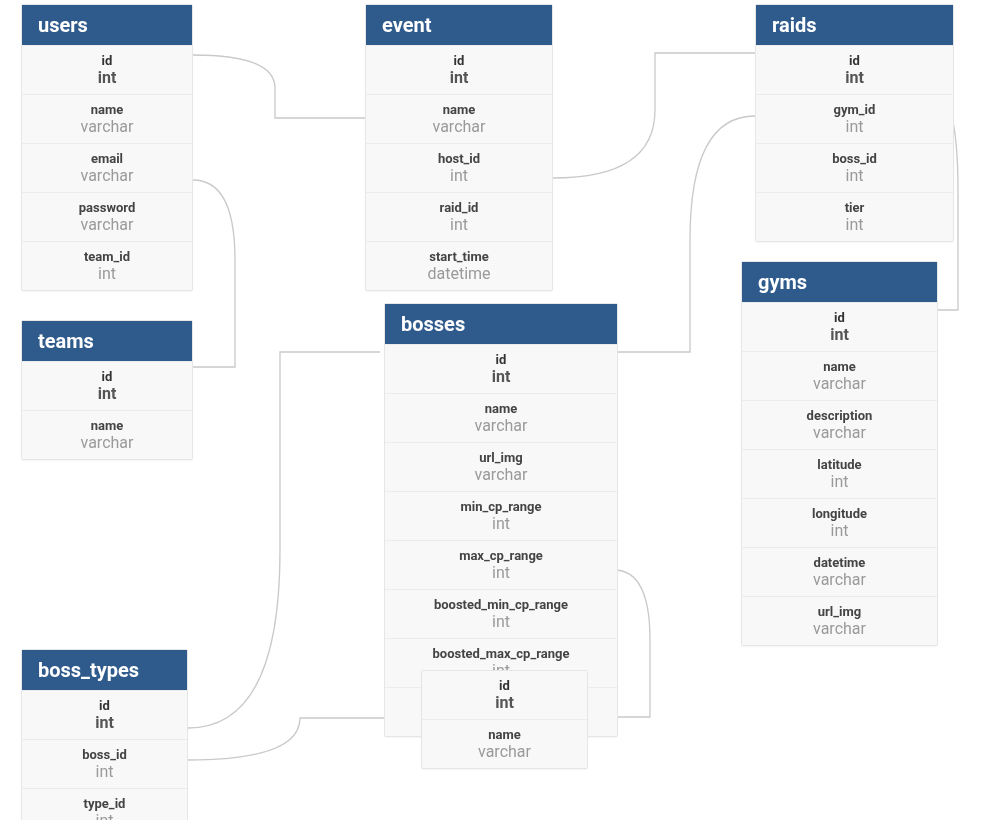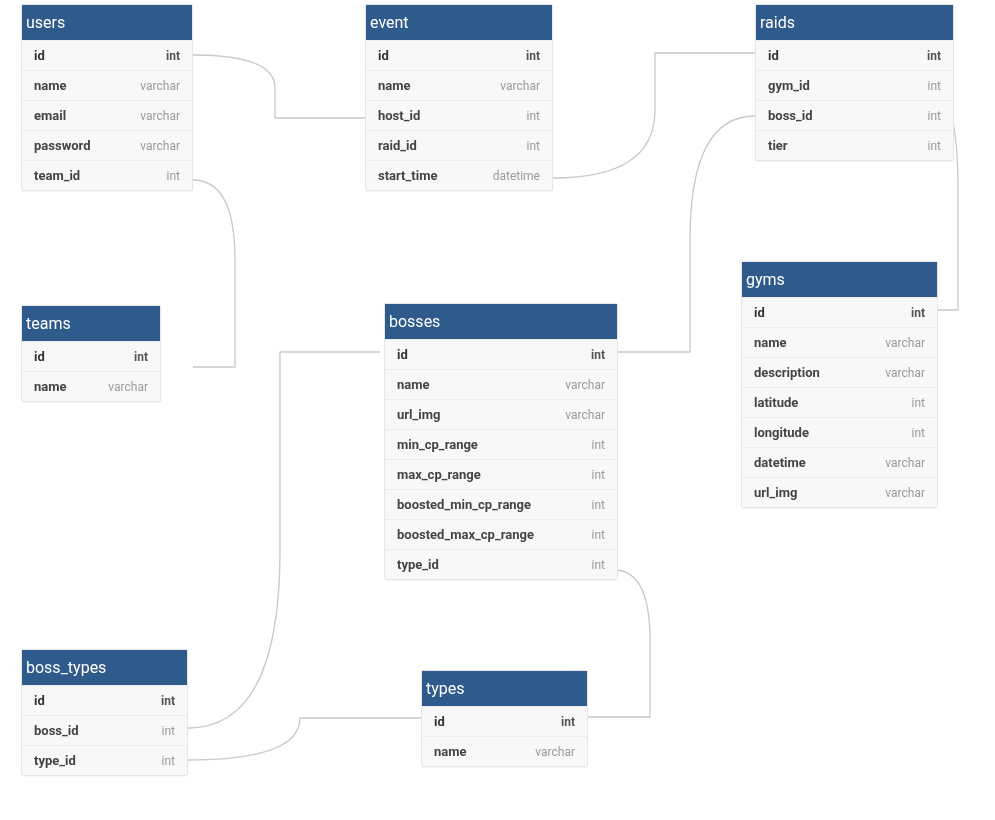--- a/index.html
+++ b/index.html
@@ -27,45 +27,46 @@
   .table {
     position: absolute;
     background: #f4f4f4;
     border: 1px solid #e6e6e6;
     border-radius: 2px;
     box-shadow: 0 1px 1px rgba(0,0,0,0.04);
   }
   .table-header {
     background: #2f5a8c;
     color: #fff;
-    font-weight: 400;
-    font-size: 16px;
-    padding: 8px 4px;
+    font-weight: 700;
+    font-size: 20px;
+    padding: 8px 16px;
   }
   .row {
     display: flex;
     justify-content: space-between;
     align-items: center;
     padding: 7px 12px;
     border-top: 1px solid #ececec;
     background: #f8f8f8;
+    flex-direction: column;
   }
   .row:first-of-type { border-top: none; }
   .col-name {
     color: #444;
     font-size: 13px;
     font-weight: bold;
   }
   .col-name.pk {
     font-weight: 700;
     color: #333;
   }
   .col-type {
     color: #9a9a9a;
-    font-size: 12px;
+    font-size: 16px;
     text-align: left;
   }
   .col-type.pk {
     font-weight: 700;
     color: #555;
   }
 </style>
 </head>
 <body>
 
@@ -149,21 +150,21 @@
   <div class="row">
       <span class="col-name">boss_id</span>
       <span class="col-type">int</span>
     </div>
   <div class="row">
       <span class="col-name">tier</span>
       <span class="col-type">int</span>
     </div>
 </div>
 
-<div class="table" style="left:21px;top:305px;width:140px">
+<div class="table" style="left:21px;top:320px;width:172px">
   <div class="table-header">teams</div>
   <div class="row">
       <span class="col-name pk">id</span>
       <span class="col-type pk">int</span>
     </div>
   <div class="row">
       <span class="col-name">name</span>
       <span class="col-type">varchar</span>
     </div>
 </div>
@@ -246,21 +247,20 @@
       <span class="col-name">boss_id</span>
       <span class="col-type">int</span>
     </div>
   <div class="row">
       <span class="col-name">type_id</span>
       <span class="col-type">int</span>
     </div>
 </div>
 
 <div class="table" style="left:421px;top:670px;width:167px">
-  <div class="table-header">types</div>
   <div class="row">
       <span class="col-name pk">id</span>
       <span class="col-type pk">int</span>
     </div>
   <div class="row">
       <span class="col-name">name</span>
       <span class="col-type">varchar</span>
     </div>
 </div>
 

